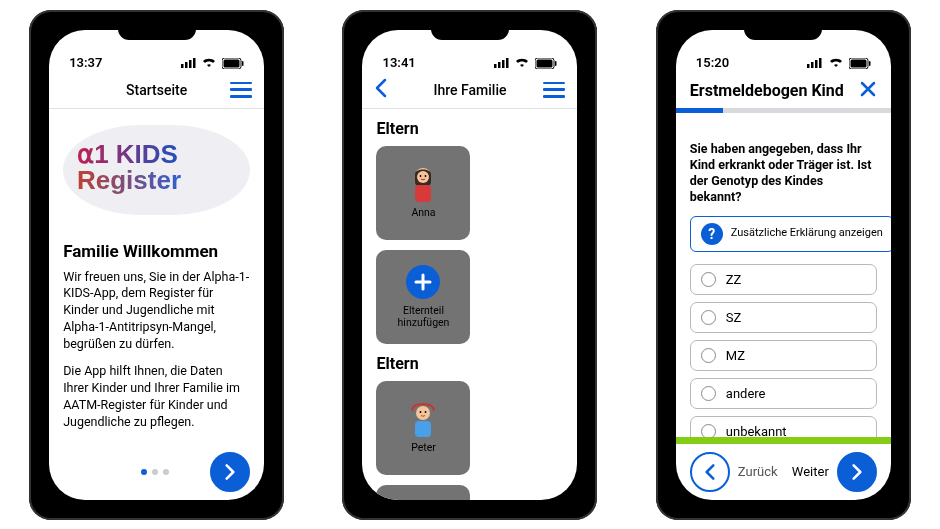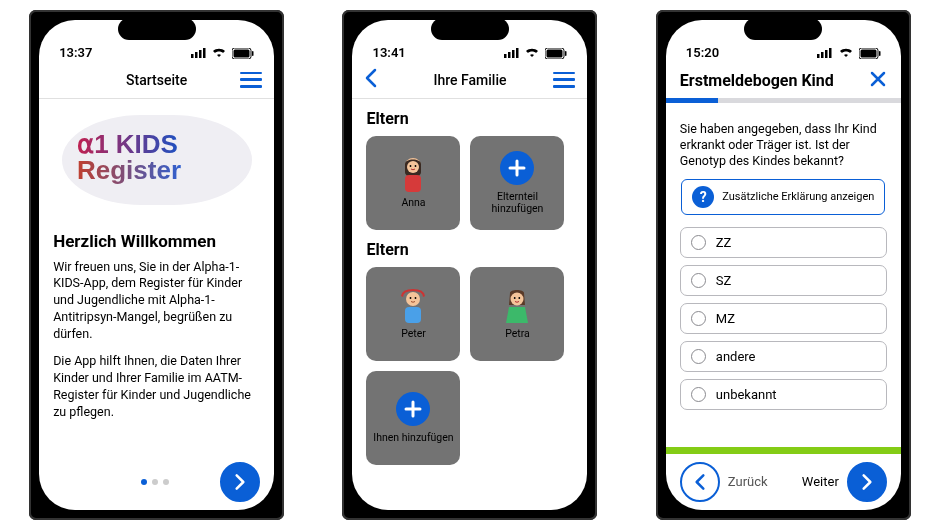--- a/index.html
+++ b/index.html
@@ -1,18 +1,18 @@
 <!DOCTYPE html>
 <html><head>
 <meta charset="utf-8">
 <style>
 html,body{margin:0;padding:0;background:#fff;font-family:-apple-system,BlinkMacSystemFont,"Segoe UI",Roboto,Helvetica,Arial,sans-serif;color:#000}
 .canvas{width:940px;height:529px;display:flex;align-items:center;justify-content:space-around;box-sizing:border-box;padding:10px 0}
 
-.phone{width:255px;height:510px;background:#000;border-radius:7px;padding:10px;box-sizing:border-box;position:relative;box-shadow:inset 0 0 0 2px #333}
+.phone{width:255px;height:510px;background:#000;border-radius:22px;padding:20px;box-sizing:border-box;position:relative;box-shadow:inset 0 0 0 2px #333}
 .screen{width:100%;height:100%;background:#fff;border-radius:36px;overflow:hidden;position:relative;display:flex;flex-direction:column}
 .island{position:absolute;top:8px;left:50%;transform:translateX(-50%);width:78px;height:22px;background:#000;border-radius:14px;z-index:10}
 
 .status-bar{height:40px;display:flex;align-items:flex-end;justify-content:space-between;padding:0 20px 2px;font-size:13px;font-weight:600}
 .status-right svg{display:inline-block;vertical-align:middle;margin-left:3px}
 
 .nav-bar{height:36px;display:flex;align-items:center;justify-content:center;position:relative;border-bottom:1px solid #e0e0e0}
 .nav-title{font-size:14px;font-weight:500}
 .nav-left,.nav-right{position:absolute;top:0;height:100%;display:flex;align-items:center}
 .nav-left{left:12px}.nav-right{right:12px}
@@ -41,21 +41,21 @@
 .card{width:94px;height:94px;background:#737373;border-radius:10px;display:flex;flex-direction:column;align-items:center;justify-content:center;gap:5px;cursor:pointer}
 .card .avatar-slot{width:36px;height:36px;display:flex;align-items:center;justify-content:center}
 .card .label{font-size:10.5px;text-align:center;line-height:1.15}
 .add-circle{width:34px;height:34px;border-radius:50%;background:#0a5fd6;display:flex;align-items:center;justify-content:center}
 
 .form-title-bar{display:flex;align-items:center;justify-content:space-between;padding:8px 14px 6px}
 .form-title{font-size:16px;font-weight:700}
 .progress{height:5px;background:#d9d9dd;margin:0 0 12px}
 .progress-fill{height:100%;background:#0a5fd6;width:22%}
 
-.question{font-size:12.5px;font-weight:400;line-height:1.3;margin:6px 0 10px}
+.question{font-size:12.5px;font-weight:700;line-height:1.3;margin:16px 0 10px}
 .hint-btn{border:1.5px solid #0a5fd6;border-radius:6px;padding:6px 10px;display:flex;align-items:center;gap:8px;margin:0 auto 12px;cursor:pointer;width:max-content;max-width:100%}
 .hint-btn .txt{font-size:11px;line-height:1.15;text-align:left}
 .qmark{width:22px;height:22px;border-radius:50%;background:#0a5fd6;color:#fff;font-weight:700;font-size:14px;display:flex;align-items:center;justify-content:center}
 
 .option{border:1px solid #b8b8bd;border-radius:7px;padding:7px 10px;display:flex;align-items:center;gap:10px;margin-bottom:7px;cursor:pointer;font-size:13px}
 .radio{width:13px;height:13px;border-radius:50%;border:1.5px solid #8a8a8f;flex-shrink:0}
 
 .footer3{height:56px;display:flex;align-items:center;justify-content:space-between;padding:0 14px;border-top:7px solid #84cc16}
 .nav-btn{display:flex;align-items:center;gap:8px;font-size:13px;color:#555}
 .nav-btn.right{color:#000}
@@ -118,21 +118,21 @@
                         <stop offset="1" stop-color="#3060d0"></stop>
                       </linearGradient>
                 </defs>
                 <text x="0" y="24" font-family="Arial" font-size="26" font-weight="700" fill="url(#g1)">⍺1 KIDS</text>
                 <text x="0" y="50" font-family="Arial" font-size="26" font-weight="600" fill="url(#g2)">Register</text>
               </svg>
             </span>
           </div>
         </div>
       </div>
-      <h2 class="welcome">Herzlich Willkommen</h2>
+      <h2 class="welcome">Familie Willkommen</h2>
       <p class="body">Wir freuen uns, Sie in der Alpha-1-KIDS-App, dem Register für Kinder und Jugendliche mit Alpha-1-Antitripsyn-Mangel, begrüßen zu dürfen.</p>
       <p class="body">Die App hilft Ihnen, die Daten Ihrer Kinder und Ihrer Familie im AATM-Register für Kinder und Jugendliche zu pflegen.</p>
     </div>
     <div class="footer">
       <span style="width:36px"></span>
       <div class="dots">
         <span class="dot active"></span>
         <span class="dot"></span>
         <span class="dot"></span>
       </div>

